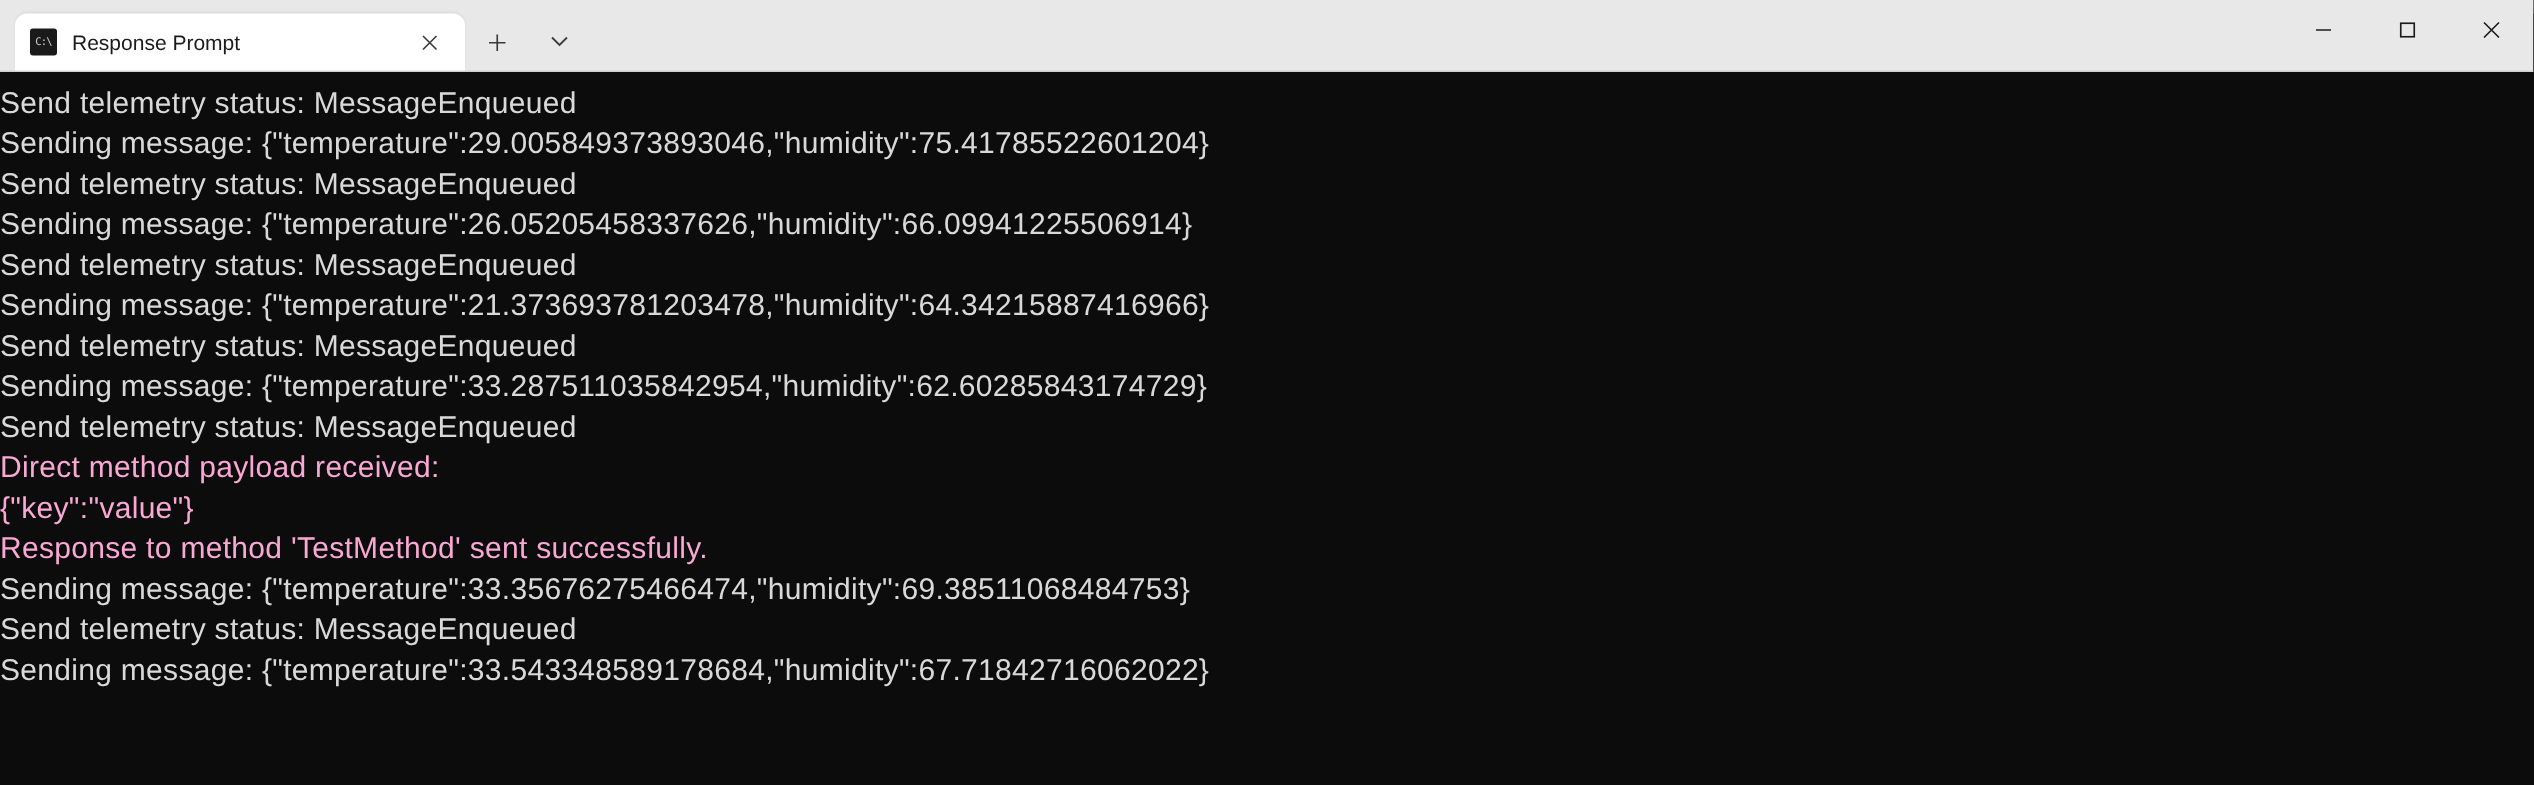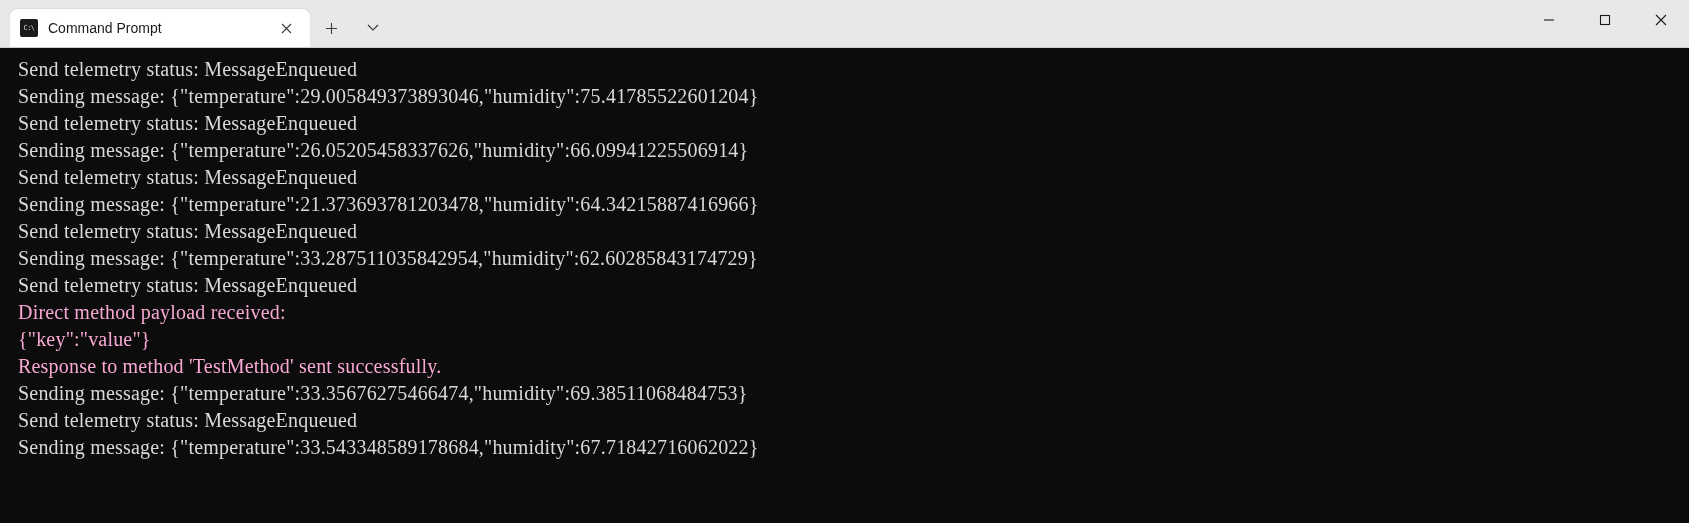--- a/index.html
+++ b/index.html
@@ -93,43 +93,43 @@
       display: flex;
       align-items: center;
       justify-content: center;
       color: #1b1b1b;
     }
 
     
     .terminal {
       background: #0c0c0c;
       color: #d9d9d9;
-      font-family: Liberation Serif, serif;
+      font-family: Liberation Sans, sans-serif;
       font-size: 20px;
       line-height: 27px;
-      padding: 8px 18px;
+      padding: 8px 0;
       height: calc(100% - 48px);
       white-space: pre;
       overflow: hidden;
       letter-spacing: 0.2px;
     }
     .line { display: block; }
     .green { color: #f9a8d4; }
 
     svg { display: block; }
   </style>
 </head>
 <body>
 
 <div class="titlebar">
   <div class="titlebar-top-strip"></div>
 
   <div class="tab">
     <span class="tab-icon">C:\</span>
-    <span class="tab-title">Command Prompt</span>
+    <span class="tab-title">Response Prompt</span>
     <span class="tab-close">
       <svg width="11" height="11" viewBox="0 0 11 11">
         <path d="M1 1 L10 10 M10 1 L1 10" stroke="currentColor" stroke-width="1.1" fill="none"></path>
       </svg>
     </span>
   </div>
 
   <div class="tabbar-btn">
     <svg width="13" height="13" viewBox="0 0 13 13">
       <path d="M6.5 1 V12 M1 6.5 H12" stroke="currentColor" stroke-width="1.1" fill="none"></path>

